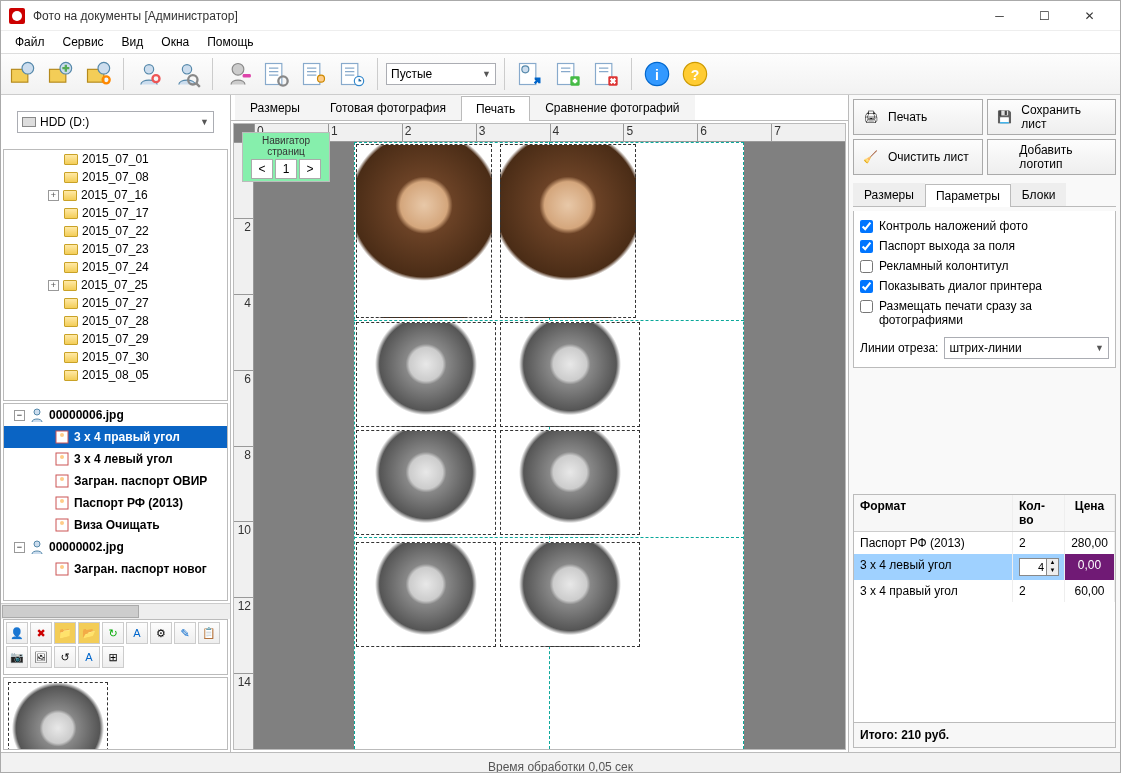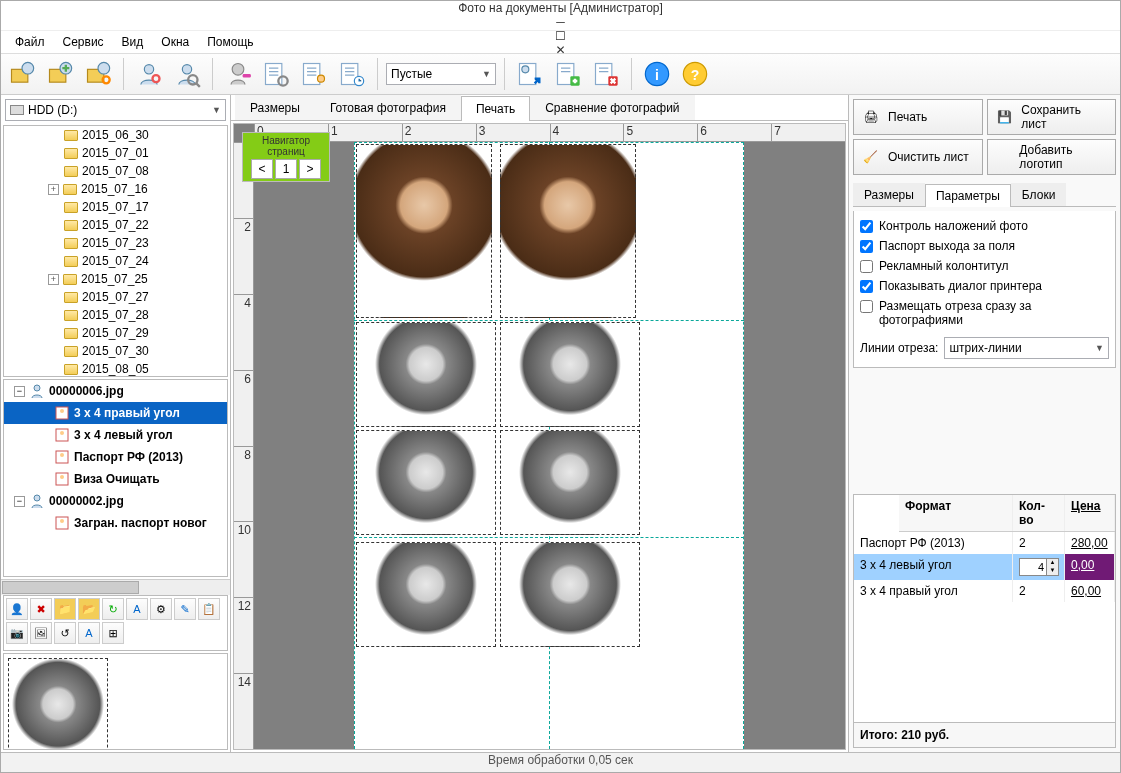--- a/index.html
+++ b/index.html
@@ -1,50 +1,50 @@
 <!DOCTYPE html>
 <html><head>
 <meta charset="utf-8">
 <style>
 * { box-sizing: border-box; margin: 0; padding: 0; font-family: "Segoe UI", Tahoma, sans-serif; font-size: 12px; }
 body { background: #fff; width: 1121px; height: 773px; overflow: hidden; border: 1px solid #aaa; }
-.titlebar { height: 30px; display: flex; align-items: center; padding: 0 8px; background: #fff; border-bottom: 1px solid #eee; flex-direction: column; }
+.titlebar { height: 30px; display: flex; align-items: center; padding: 0 8px; background: #fff; border-bottom: 1px solid #eee; }
 .titlebar .app-icon { width: 16px; height: 16px; background: #c00; border-radius: 2px; margin-right: 8px; position: relative; }
 .titlebar .app-icon::after { content: ""; position: absolute; inset: 3px; background: #fff; border-radius: 50%; }
 .titlebar .title { flex: 1; color: #333; }
 .titlebar .win-btn { width: 45px; height: 30px; display: flex; align-items: center; justify-content: center; color: #333; }
 .menubar { height: 22px; display: flex; align-items: center; padding: 0 6px; gap: 2px; }
 .menubar .menu-item { padding: 2px 8px; cursor: default; }
 .toolbar { height: 42px; display: flex; align-items: center; padding: 2px 4px; border-top: 1px solid #ddd; border-bottom: 1px solid #ccc; background: linear-gradient(#fdfdfd,#f2f2f2); gap: 4px; }
 .tsep { width: 1px; height: 32px; background: #ccc; margin: 0 4px; }
 .tbtn { width: 34px; height: 34px; border: 1px solid transparent; display: flex; align-items: center; justify-content: center; border-radius: 2px; }
 .tbtn svg { width: 28px; height: 28px; }
 .combo { height: 22px; border: 1px solid #abadb3; background: #fff; display: flex; align-items: center; padding: 0 4px; min-width: 110px; justify-content: space-between; }
 .combo .arrow { font-size: 9px; color: #555; }
 .main { display: flex; height: calc(773px - 30px - 22px - 42px - 22px); }
 .left-col { width: 230px; border-right: 1px solid #bbb; display: flex; flex-direction: column; }
-.drive-combo { margin: 4px; gap: 19px; }
+.drive-combo { margin: 16px; gap: 19px; }
 .tree { flex: 0 0 252px; overflow: auto; border: 1px solid #bbb; margin: 0 2px; background: #fff; }
 .tree-row { display: flex; align-items: center; height: 18px; padding-left: 60px; gap: 4px; white-space: nowrap; }
 .tree-row.has-exp { padding-left: 44px; }
 .exp { width: 11px; height: 11px; border: 1px solid #999; display: flex; align-items: center; justify-content: center; font-size: 9px; line-height: 1; color: #555; }
 .folder-icon { width: 14px; height: 11px; background: linear-gradient(#ffe9a6,#f3cd57); border: 1px solid #c9a227; border-radius: 1px; }
 .file-tree { flex: 0 0 198px; overflow: auto; border: 1px solid #bbb; margin: 2px; background: #fff; }
 .ft-row { display: flex; align-items: center; height: 22px; padding-left: 10px; gap: 4px; font-weight: bold; white-space: nowrap; }
 .ft-row.lvl1 { padding-left: 50px; }
 .ft-row.sel { background: #0a64c4; color: #fff; }
 .person-icon { width: 16px; height: 16px; }
 .mini-toolbar { height: 56px; border: 1px solid #bbb; margin: 0 2px; padding: 2px; display: flex; flex-wrap: wrap; gap: 2px; align-content: flex-start; }
 .mini-btn { width: 22px; height: 22px; border: 1px solid #ccc; background: linear-gradient(#fdfdfd,#eee); display: flex; align-items: center; justify-content: center; font-size: 11px; }
 .preview { flex: 1; border: 1px solid #bbb; margin: 2px; display: flex; align-items: flex-start; justify-content: flex-start; padding: 4px; background: #fff; overflow: hidden; }
 .center-col { flex: 1; display: flex; flex-direction: column; background: #fff; }
 .tabs { height: 26px; display: flex; align-items: flex-end; border-bottom: 1px solid #bbb; padding-left: 4px; gap: 0; }
 .tab { padding: 5px 14px; border: 1px solid transparent; border-bottom: none; background: #f4f4f4; cursor: default; }
 .tab.active { background: #fff; border-color: #bbb; position: relative; top: 1px; }
-.page-nav { position: absolute; top: 132px; left: 242px; width: 88px; border: 1px solid #bbb; background: #84cc16; padding: 2px; z-index: 5; }
+.page-nav { position: absolute; top: 132px; left: 242px; width: 88px; border: 1px solid #bbb; background: #86efac; padding: 2px; z-index: 5; }
 .page-nav .hdr { font-size: 10px; text-align: center; color: #333; margin-bottom: 2px; }
 .page-nav .ctrls { display: flex; gap: 2px; justify-content: center; }
 .page-nav .pbtn { width: 22px; height: 20px; border: 1px solid #aaa; background: #fff; display: flex; align-items: center; justify-content: center; }
 .canvas-wrap { flex: 1; position: relative; background: #808080; overflow: hidden; border: 1px solid #bbb; margin: 2px 2px 2px 2px; }
 .ruler-h { position: absolute; top: 0; left: 20px; right: 0; height: 18px; background: #f0f0f0; border-bottom: 1px solid #999; display: flex; font-size: 9px; color: #333; }
 .ruler-h .tick { flex: 1; border-left: 1px solid #999; padding-left: 2px; position: relative; }
 .ruler-v { position: absolute; top: 18px; left: 0; width: 20px; bottom: 0; background: #f0f0f0; border-right: 1px solid #999; display: flex; flex-direction: column; font-size: 9px; color: #333; }
 .ruler-v .tick { flex: 1; border-top: 1px solid #999; padding-top: 1px; writing-mode: horizontal-tb; text-align: right; padding-right: 2px; }
 .sheet { position: absolute; top: 18px; left: 120px; width: 390px; bottom: 0; background: #fff; }
 .guide-v { position: absolute; top: 0; bottom: 0; border-left: 1px dashed #0aa89a; }
@@ -58,33 +58,33 @@
 .big-btn .ico { width: 22px; height: 22px; display: flex; align-items: center; justify-content: center; }
 .sub-tabs { display: flex; border-bottom: 1px solid #bbb; margin-top: 4px; }
 .sub-tab { padding: 4px 10px; border: 1px solid transparent; border-bottom: none; background: #eee; }
 .sub-tab.active { background: #fff; border-color: #bbb; position: relative; top: 1px; }
 .params { border: 1px solid #bbb; border-top: none; padding: 8px 6px; background: #fff; display: flex; flex-direction: column; gap: 6px; }
 .chk { display: flex; align-items: flex-start; gap: 6px; }
 .chk input { margin-top: 1px; }
 .cutline-row { display: flex; align-items: center; gap: 6px; margin-top: 4px; }
 .price-table { border: 1px solid #bbb; background: #fff; margin-top: auto; display: flex; flex-direction: column; }
 .pt-head, .pt-row { display: flex; }
-.pt-head { border-bottom: 1px solid #ccc; font-weight: bold; background: #f7f7f7; margin-left: 45px; }
+.pt-head { border-bottom: 1px solid #ccc; font-weight: bold; background: #f7f7f7; }
 .pt-cell { padding: 4px 6px; border-right: 1px solid #eee; }
 .pt-cell.c1 { flex: 1; }
 .pt-cell.c2 { width: 52px; text-align: left; }
-.pt-cell.c3 { width: 50px; text-align: left; text-decoration: underline; }
+.pt-cell.c3 { width: 50px; text-align: center; }
 .pt-row.sel { background: #9fd1ff; }
 .pt-row.sel .c3 { background: #701a75; color: #fff; }
 .spinner { display: inline-flex; border: 1px solid #888; height: 18px; }
 .spinner input { width: 26px; border: none; text-align: right; padding-right: 2px; font-size: 11px; }
 .spinner .sp-btns { display: flex; flex-direction: column; width: 12px; }
 .spinner .sp-btns div { flex: 1; font-size: 6px; text-align: center; border-left: 1px solid #888; background: #eee; line-height: 1; }
 .total-row { border-top: 1px solid #bbb; padding: 5px 6px; font-weight: bold; background: #f7f7f7; }
-.statusbar { height: 22px; border-top: 1px solid #bbb; display: flex; align-items: flex-start; padding: 0 10px; background: #f2f2f2; color: #555; justify-content: center; }
+.statusbar { height: 22px; border-top: 1px solid #bbb; display: flex; align-items: flex-end; padding: 0 10px; background: #f2f2f2; color: #555; justify-content: center; }
 .scrollbar-h { height: 16px; background: #eee; border-top: 1px solid #ccc; display: flex; }
 .scrollbar-h .thumb { width: 60%; background: #cdcdcd; border: 1px solid #aaa; margin: 1px; }
 </style>
 </head>
 <body>
 
 <div class="titlebar">
   <div class="app-icon"></div>
   <div class="title">Фото на документы  [Администратор]</div>
   <div class="win-btn">─</div>
@@ -217,24 +217,20 @@
     <div class="combo drive-combo">
       <span style="display:flex;align-items:center;gap:4px">
           <span style="width:14px;height:10px;background:#ddd;border:1px solid #888;"></span>
           <span>HDD (D:)</span>
         </span>
       <span class="arrow">▼</span>
     </div>
     <div class="tree" id="folder-tree">
         <div class="tree-row">
           <div class="folder-icon"></div>
-          <span>2015_06_30</span>
-        </div>
-        <div class="tree-row">
-          <div class="folder-icon"></div>
           <span>2015_07_01</span>
         </div>
         <div class="tree-row">
           <div class="folder-icon"></div>
           <span>2015_07_08</span>
         </div>
         <div class="tree-row has-exp">
           <div class="exp">+</div>
           <div class="folder-icon"></div>
           <span>2015_07_16</span>
@@ -296,20 +292,27 @@
             <circle cx="8" cy="6" r="2" fill="#fc8"></circle>
           </svg>
           <span>3 x 4 правый угол</span>
         </div>
         <div class="ft-row lvl1">
           <svg class="person-icon" viewBox="0 0 16 16">
             <rect x="2" y="2" width="12" height="12" fill="#fff" stroke="#c55"></rect>
             <circle cx="8" cy="6" r="2" fill="#fc8"></circle>
           </svg>
           <span>3 x 4 левый угол</span>
+        </div>
+        <div class="ft-row lvl1">
+          <svg class="person-icon" viewBox="0 0 16 16">
+            <rect x="2" y="2" width="12" height="12" fill="#fff" stroke="#c55"></rect>
+            <circle cx="8" cy="6" r="2" fill="#fc8"></circle>
+          </svg>
+          <span>Загран. паспорт ОВИР</span>
         </div>
         <div class="ft-row lvl1">
           <svg class="person-icon" viewBox="0 0 16 16">
             <rect x="2" y="2" width="12" height="12" fill="#fff" stroke="#c55"></rect>
             <circle cx="8" cy="6" r="2" fill="#fc8"></circle>
           </svg>
           <span>Паспорт РФ (2013)</span>
         </div>
         <div class="ft-row lvl1">
           <svg class="person-icon" viewBox="0 0 16 16">
@@ -443,21 +446,21 @@
         <label class="chk">
           <input type="checkbox" style="">
           <span>Рекламный колонтитул</span>
         </label>
         <label class="chk">
           <input type="checkbox" checked="" style="">
           <span>Показывать диалог принтера</span>
         </label>
         <label class="chk">
           <input type="checkbox" style="">
-          <span>Размещать отреза сразу за фотографиями</span>
+          <span>Размещать печати сразу за фотографиями</span>
         </label>
         <div class="cutline-row">
           <span>Линии отреза:</span>
           <div class="combo" style="flex:1">
             <span>штрих-линии</span>
             <span class="arrow">▼</span>
           </div>
         </div>
       </div>
 

